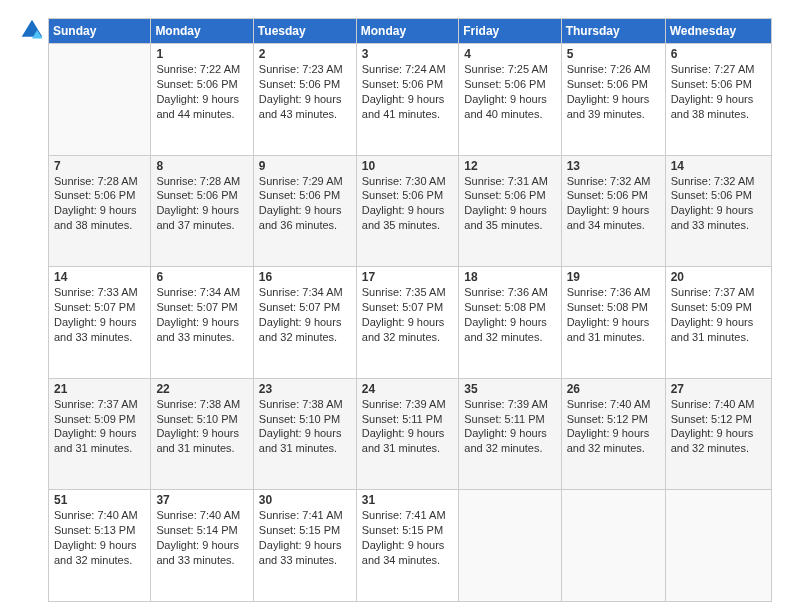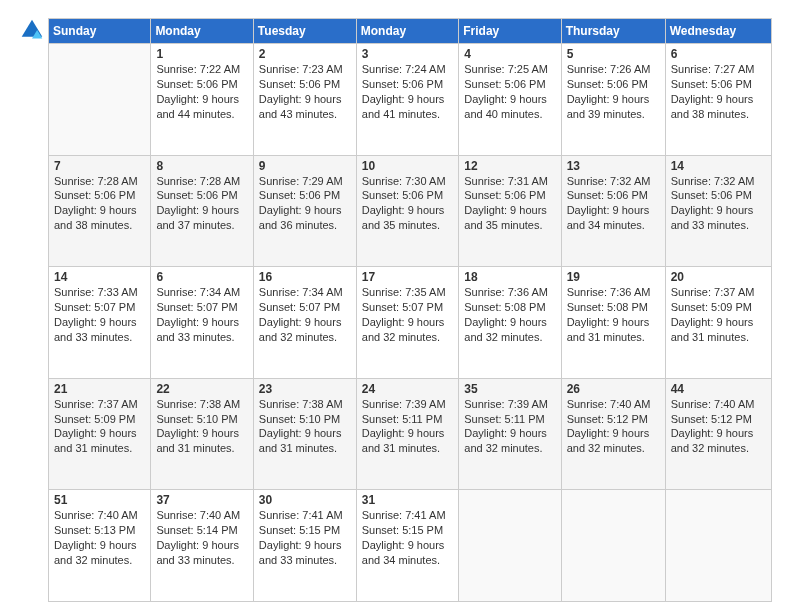--- a/index.html
+++ b/index.html
@@ -236,21 +236,21 @@
           </td>
           <td>
             <span class="day-number">35</span>
             <div class="day-info">Sunrise: 7:39 AM<br>Sunset: 5:11 PM<br>Daylight: 9 hours and 32 minutes.</div>
           </td>
           <td>
             <span class="day-number">26</span>
             <div class="day-info">Sunrise: 7:40 AM<br>Sunset: 5:12 PM<br>Daylight: 9 hours and 32 minutes.</div>
           </td>
           <td>
-            <span class="day-number">44</span>
+            <span class="day-number">27</span>
             <div class="day-info">Sunrise: 7:40 AM<br>Sunset: 5:12 PM<br>Daylight: 9 hours and 32 minutes.</div>
           </td>
         </tr>
         <tr>
           <td>
             <span class="day-number">51</span>
             <div class="day-info">Sunrise: 7:40 AM<br>Sunset: 5:13 PM<br>Daylight: 9 hours and 32 minutes.</div>
           </td>
           <td>
             <span class="day-number">37</span>

